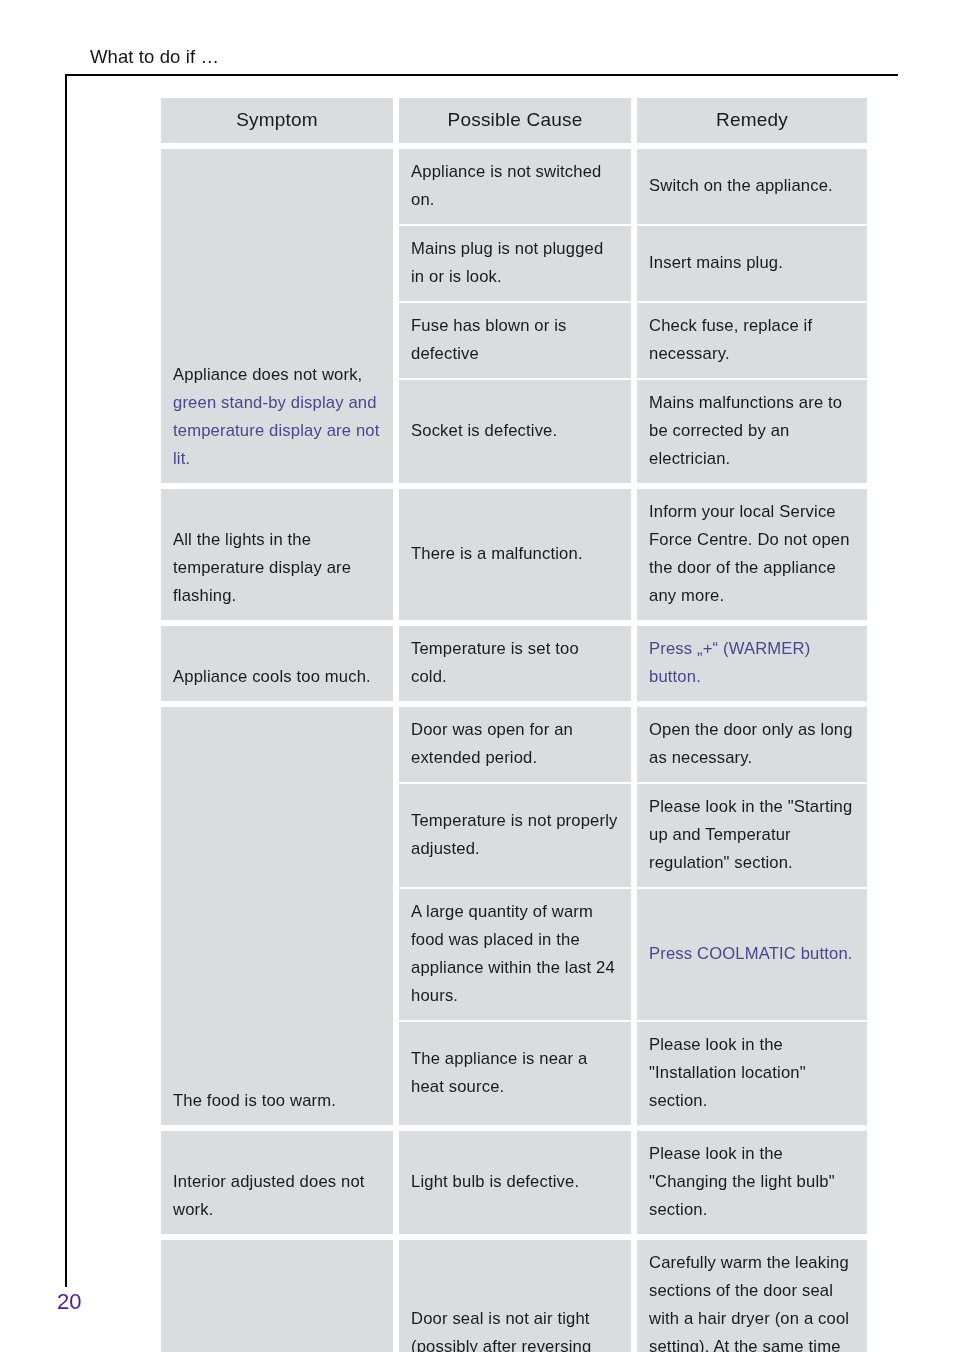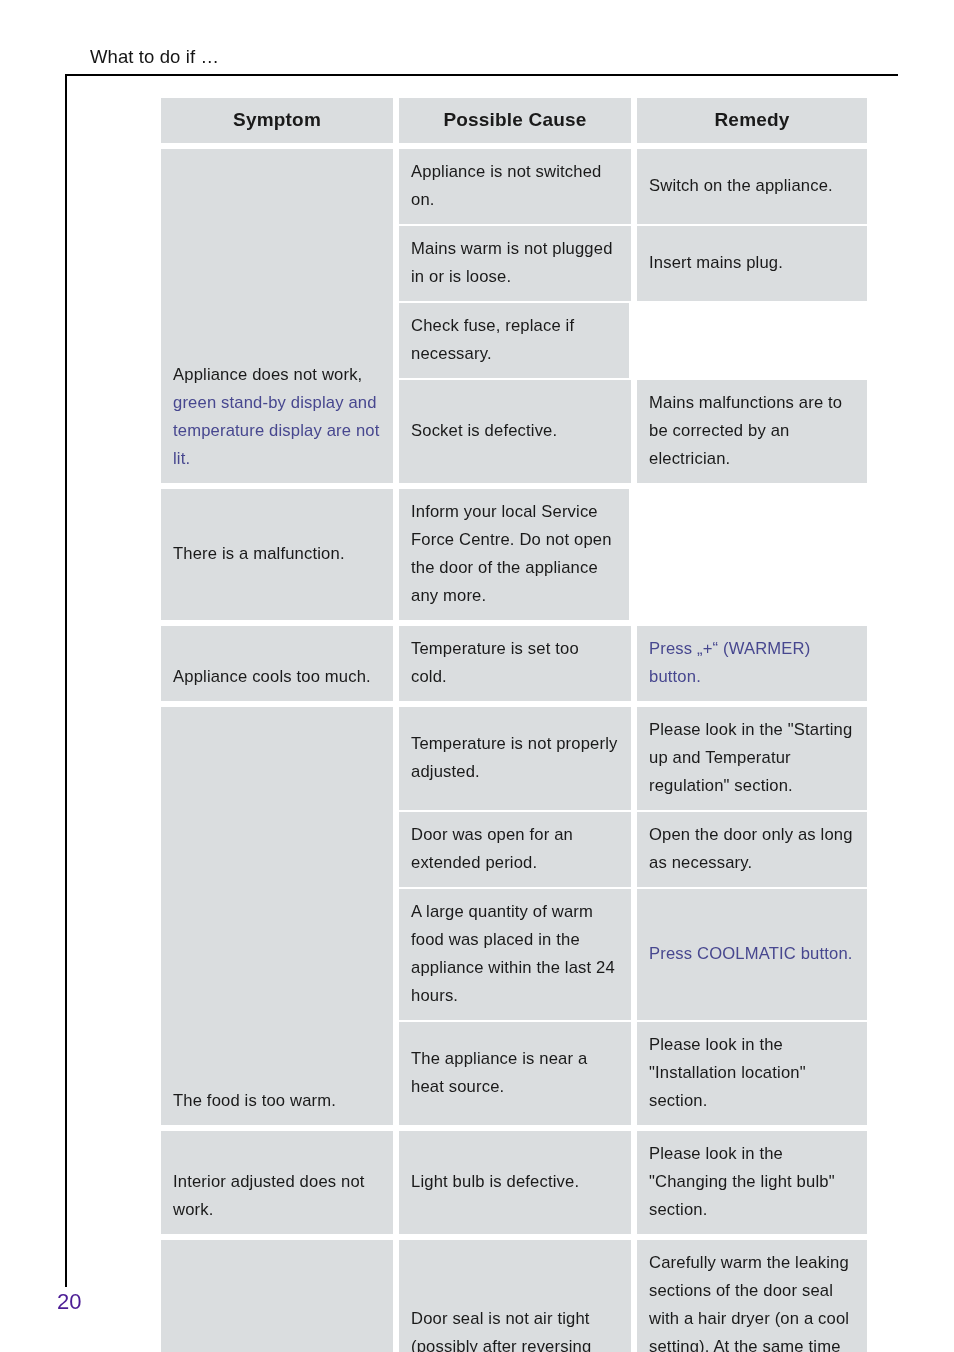--- a/index.html
+++ b/index.html
@@ -113,21 +113,21 @@
 
   .pair .cell {
     display: flex;
     align-items: center;
   }
   .pair .cell .inner { width: 100%; }
 
   
   .hrow .cell {
     text-align: center;
-    font-weight: bold;
+    font-weight: normal;
     font-size: 19px;
     line-height: 24px;
     padding: 10px 8px 11px 8px;
     letter-spacing: 0.2px;
   }
 
   .blue { color: #47478f; }
 </style>
 </head>
 <body>
@@ -156,42 +156,48 @@
             <div class="pair">
               <div class="cell c2">
                 <div class="inner">Appliance is not switched on.</div>
               </div>
               <div class="cell c3">
                 <div class="inner">Switch on the appliance.</div>
               </div>
             </div>
             <div class="pair">
               <div class="cell c2">
-                <div class="inner">Mains warm is not plugged in or is loose.</div>
+                <div class="inner">Mains plug is not plugged in or is look.</div>
               </div>
               <div class="cell c3">
                 <div class="inner">Insert mains plug.</div>
               </div>
             </div>
             <div class="pair">
+              <div class="cell c2">
+                <div class="inner">Fuse has blown or is defective</div>
+              </div>
               <div class="cell c3">
                 <div class="inner">Check fuse, replace if necessary.</div>
               </div>
             </div>
             <div class="pair">
               <div class="cell c2">
                 <div class="inner">Socket is defective.</div>
               </div>
               <div class="cell c3">
                 <div class="inner">Mains malfunctions are to be corrected by an electrician.</div>
               </div>
             </div>
           </div>
         </div>
         <div class="trow">
+          <div class="cell c1 symptom">
+            <div class="inner"><span>All the lights in the temperature display are flashing.</span></div>
+          </div>
           <div class="pairs">
             <div class="pair">
               <div class="cell c2">
                 <div class="inner">There is a malfunction.</div>
               </div>
               <div class="cell c3">
                 <div class="inner">Inform your local Service Force Centre. Do not open the door of the appliance any more.</div>
               </div>
             </div>
           </div>
@@ -211,36 +217,36 @@
             </div>
           </div>
         </div>
         <div class="trow">
           <div class="cell c1 symptom">
             <div class="inner"><span>The food is too warm.</span></div>
           </div>
           <div class="pairs">
             <div class="pair">
               <div class="cell c2">
+                <div class="inner">Door was open for an extended period.</div>
+              </div>
+              <div class="cell c3">
+                <div class="inner">Open the door only as long as necessary.</div>
+              </div>
+            </div>
+            <div class="pair">
+              <div class="cell c2">
                 <div class="inner">Temperature is not properly adjusted.</div>
               </div>
               <div class="cell c3">
                 <div class="inner">Please look in the "Starting up and Temperatur regulation" section.</div>
               </div>
             </div>
             <div class="pair">
               <div class="cell c2">
-                <div class="inner">Door was open for an extended period.</div>
-              </div>
-              <div class="cell c3">
-                <div class="inner">Open the door only as long as necessary.</div>
-              </div>
-            </div>
-            <div class="pair">
-              <div class="cell c2">
                 <div class="inner">A large quantity of warm food was placed in the appliance within the last 24 hours.</div>
               </div>
               <div class="cell c3">
                 <div class="inner blue">Press COOLMATIC button.</div>
               </div>
             </div>
             <div class="pair">
               <div class="cell c2">
                 <div class="inner">The appliance is near a heat source.</div>
               </div>

